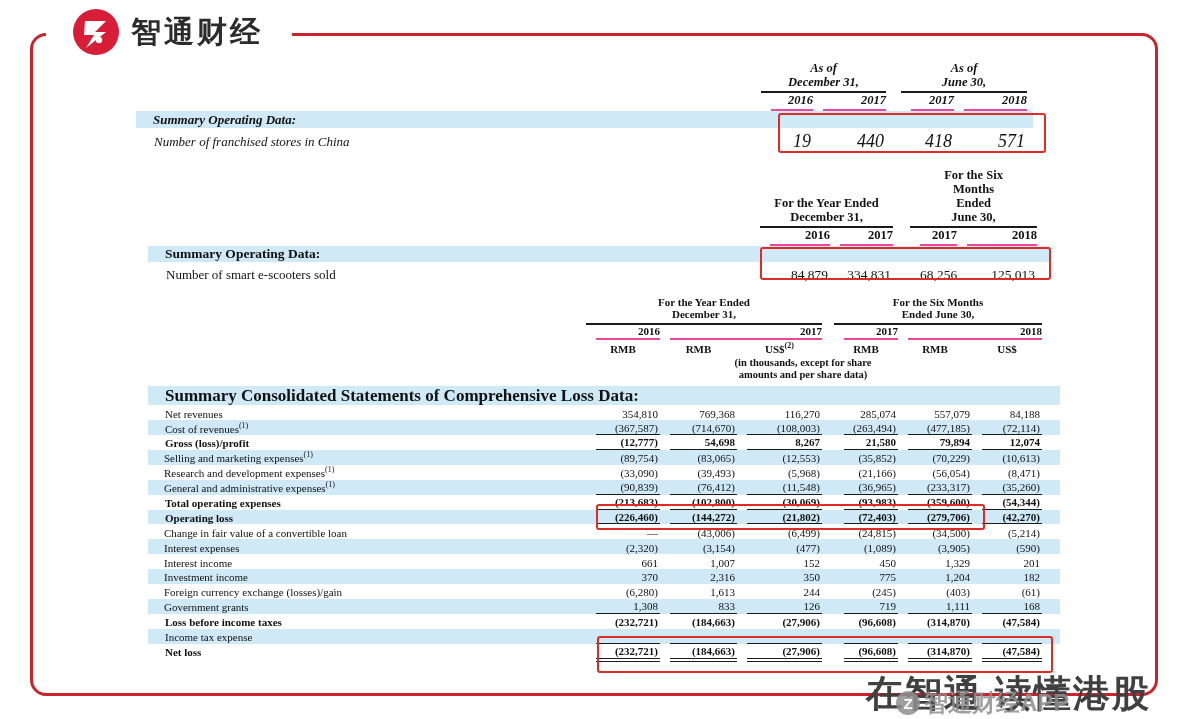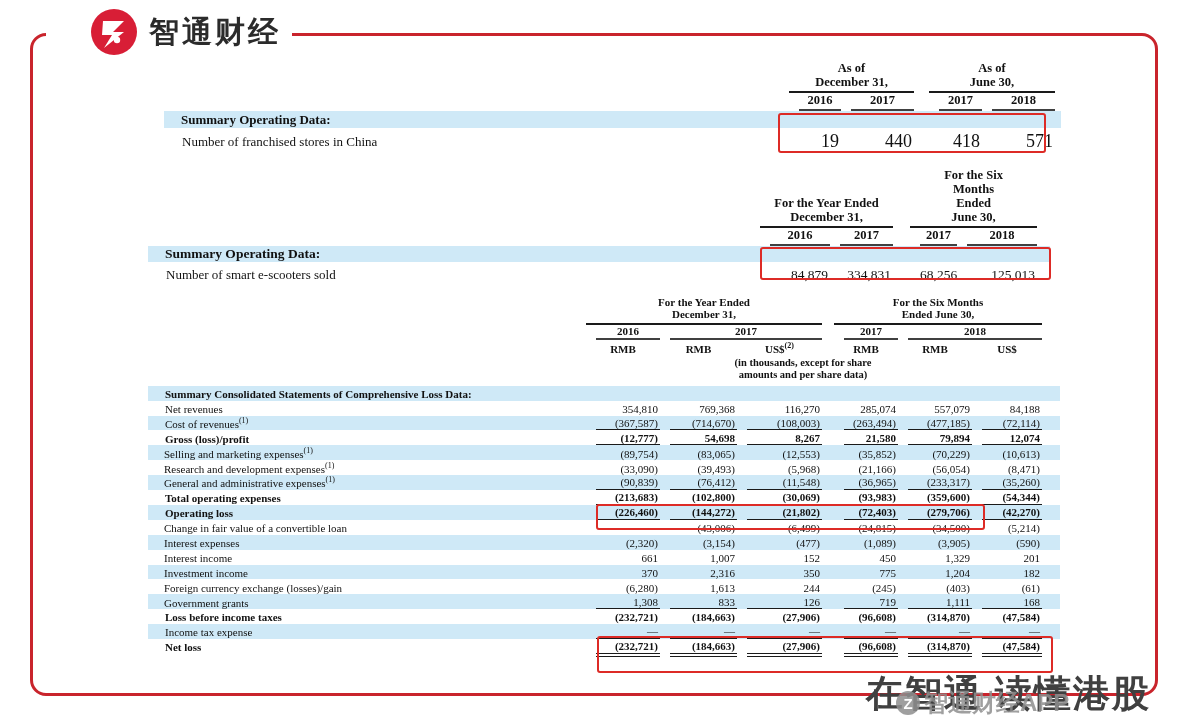--- a/index.html
+++ b/index.html
@@ -7,48 +7,48 @@
   html,body { width:1177px; height:719px; background:#ffffff; overflow:hidden;
     font-family:"Liberation Serif","DejaVu Serif",serif; color:#111; }
   .stage { position:relative; width:1177px; height:719px; }
 
   
   .frame { position:absolute; left:30px; top:33px; width:1128px; height:663px;
     border:3px solid #c9242c; border-radius:16px; }
   .frame-gap { position:absolute; left:46px; top:26px; width:246px; height:17px; background:#fff; }
 
   
-  .logo-wrap { position:absolute; left:90px; top:7px; height:50px; display:flex; align-items:center; gap:11px; }
+  .logo-wrap { position:absolute; left:72px; top:7px; height:50px; display:flex; align-items:center; gap:11px; }
   .logo-circle { width:48px; height:48px; }
   .logo-text { font-family:"Liberation Sans","DejaVu Sans",sans-serif; font-size:30px; font-weight:600;
     color:#2b2b2b; letter-spacing:3px; white-space:nowrap; }
 
   
   table { border-collapse:collapse; table-layout:fixed; width:100%; }
   th, td { white-space:nowrap; overflow:visible; padding:0; vertical-align:bottom; }
   thead th { font-weight:bold; }
   .tbl { position:absolute; }
   .group-th { text-align:center; font-weight:bold; border-bottom:2px solid #1a1a1a; white-space:pre-line; line-height:1.12; padding-bottom:2px; }
   .nb { border-bottom:none !important; }
-  .year-th span { display:block; margin-left:10px; border-bottom:2px solid #404040; text-align:center; padding-bottom:1px; }
+  .year-th span { display:block; margin-left:10px; border-bottom:2px solid #ec4899; text-align:right; padding-bottom:1px; }
   .cur-th { text-align:center; font-weight:bold; padding-top:2px; }
   .note-td { text-align:center; font-weight:bold; white-space:pre-line; line-height:1.2; padding:2px 40px 4px 0; }
   tbody tr:nth-child(odd) { background:#cfe9f7; }
   tbody tr.bold td { font-weight:bold; }
   td.lbl { text-align:left; padding-left:17px; }
   td.lbl.ind { padding-left:16px; }
   td.num { text-align:right; }
   td.num .cv { display:block; margin-left:10px; text-align:right; padding-right:2px; }
   .cv.u1 { border-bottom:1.5px solid #1a1a1a; }
   .cv.u2 { position:relative; border-bottom:1.5px solid #1a1a1a; }
   .cv.u2::after { content:""; position:absolute; left:0; right:0; bottom:-4px; border-bottom:1.5px solid #1a1a1a; }
   sup { font-size:8px; vertical-align:super; line-height:0; }
 
   
-  #t1 { left:164px; top:60px; width:897px; font-size:12.5px; }
+  #t1 { left:136px; top:60px; width:897px; font-size:12.5px;font-style:italic; }
   #t1 .group-row th { height:32px; }
   #t1 .year-row th { height:17px; font-size:12.5px; }
   #t1 tbody td { height:17px; font-size:13px; }
   #t1 tbody tr:nth-child(2) td { height:27px; vertical-align:middle; font-size:18px; }
   #t1 td.lbl.ind { padding-left:18px; font-size:13px; }
   tr.section td { font-weight:bold; font-size:13.5px; }
 
   
   #t2 { left:148px; top:168px; width:902px; font-size:12.5px; }
   #t2 .group-row th { height:58px; }
@@ -57,21 +57,21 @@
   #t2 tbody tr:nth-child(2) td { height:26px; vertical-align:middle; font-size:13.5px; }
   #t2 td.lbl.ind { padding-left:18px; font-size:13px; }
 
   
   #t3 { left:148px; top:296px; width:912px; font-size:11px; }
   #t3 .group-th { font-size:11px; }
   #t3 .year-row th { height:15px; font-size:11px; }
   #t3 .cur-th { height:15px; font-size:11px; }
   #t3 .note-td { font-size:10.5px; }
   #t3 tbody td { height:14.9px; font-size:11px; line-height:1.15; }
-  #t3 tr.section td { font-size:11px; }
+  #t3 tr.section td { font-size:17px; }
 
   
   .hbox { position:absolute; border:2.5px solid #dd2b26; border-radius:3px; pointer-events:none; }
   #hbox1 { left:778px; top:113px; width:268px; height:40px; }
   #hbox2 { left:760px; top:247px; width:291px; height:33px; }
   #hbox3 { left:596px; top:504px; width:389px; height:26px; }
   #hbox4 { left:597px; top:636px; width:456px; height:37px; }
 
   
   .slogan { position:absolute; right:26px; top:669px; font-size:37px; font-weight:700;

